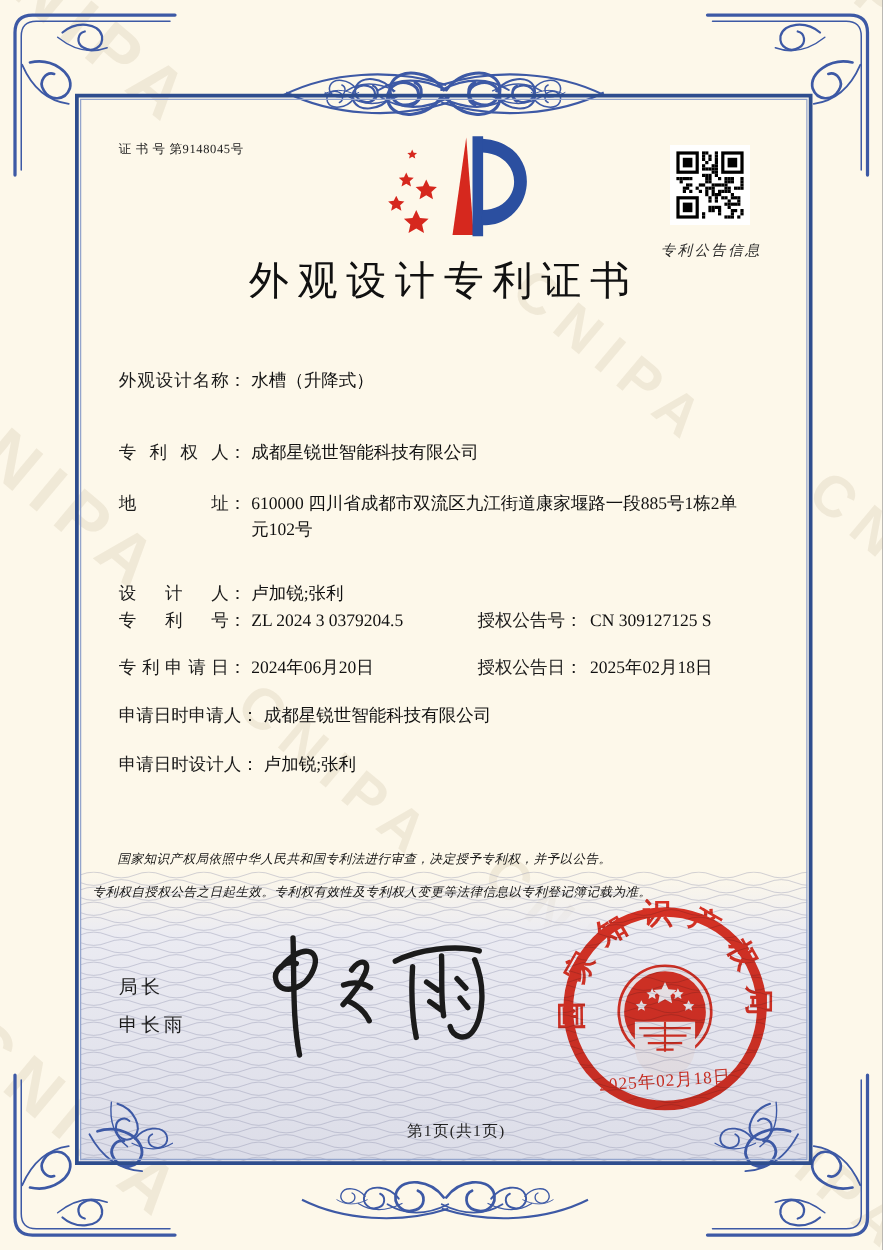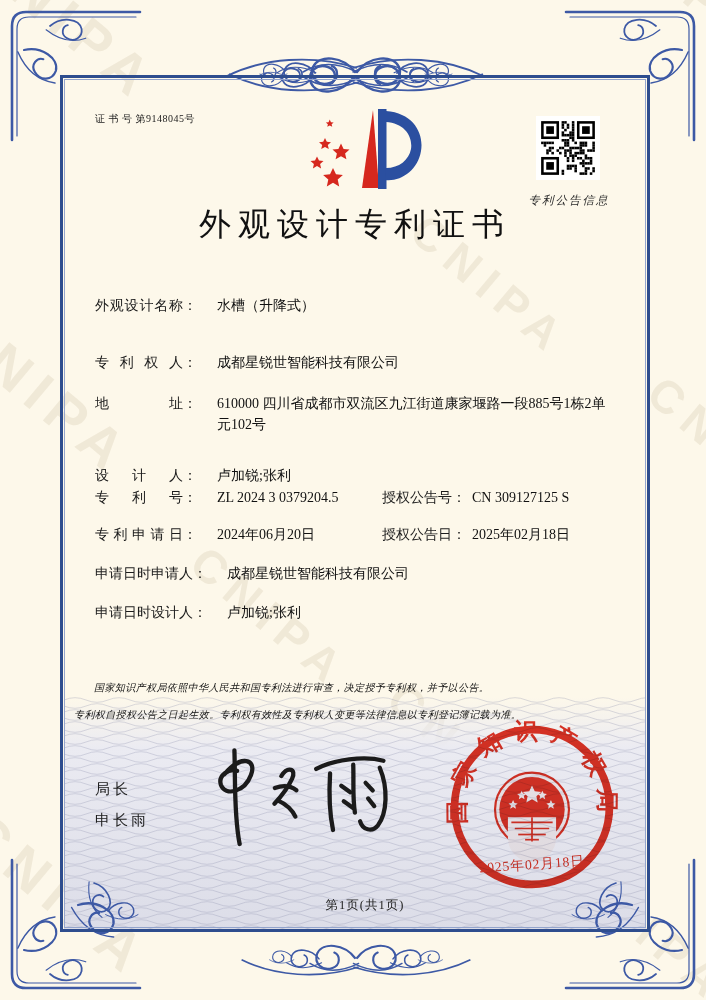--- a/index.html
+++ b/index.html
@@ -47,21 +47,21 @@
   }
   
   .content{position:absolute;left:95px;top:0;width:525px;font-size:14px;}
   .row{position:absolute;left:0;width:525px;line-height:21px;}
   .lbl{
     display:inline-block;width:88px;text-align:justify;text-align-last:justify;
     vertical-align:top;
   }
   .lbl.long{width:auto;text-align:left;text-align-last:left;}
   .colon{display:inline-block;vertical-align:top;}
-  .val{display:inline-block;vertical-align:top;margin-left:20px;max-width:400px;color:#111;}
+  .val{display:inline-block;vertical-align:top;margin-left:4px;max-width:400px;color:#111;}
   .pair2{position:absolute;left:287px;top:0;white-space:nowrap;}
   .pair2 .val{margin-left:6px;}
   .r0{top:295px}.r1{top:352px}.r2{top:393px}.r3{top:465px}
   .r4{top:487px}.r5{top:524px}.r6{top:563px}.r7{top:602px}
   
   .statement{
     position:absolute;left:74px;top:674px;width:562px;
     font-size:10px;line-height:27px;font-style:italic;color:#141414;
     letter-spacing:0.4px;
   }

